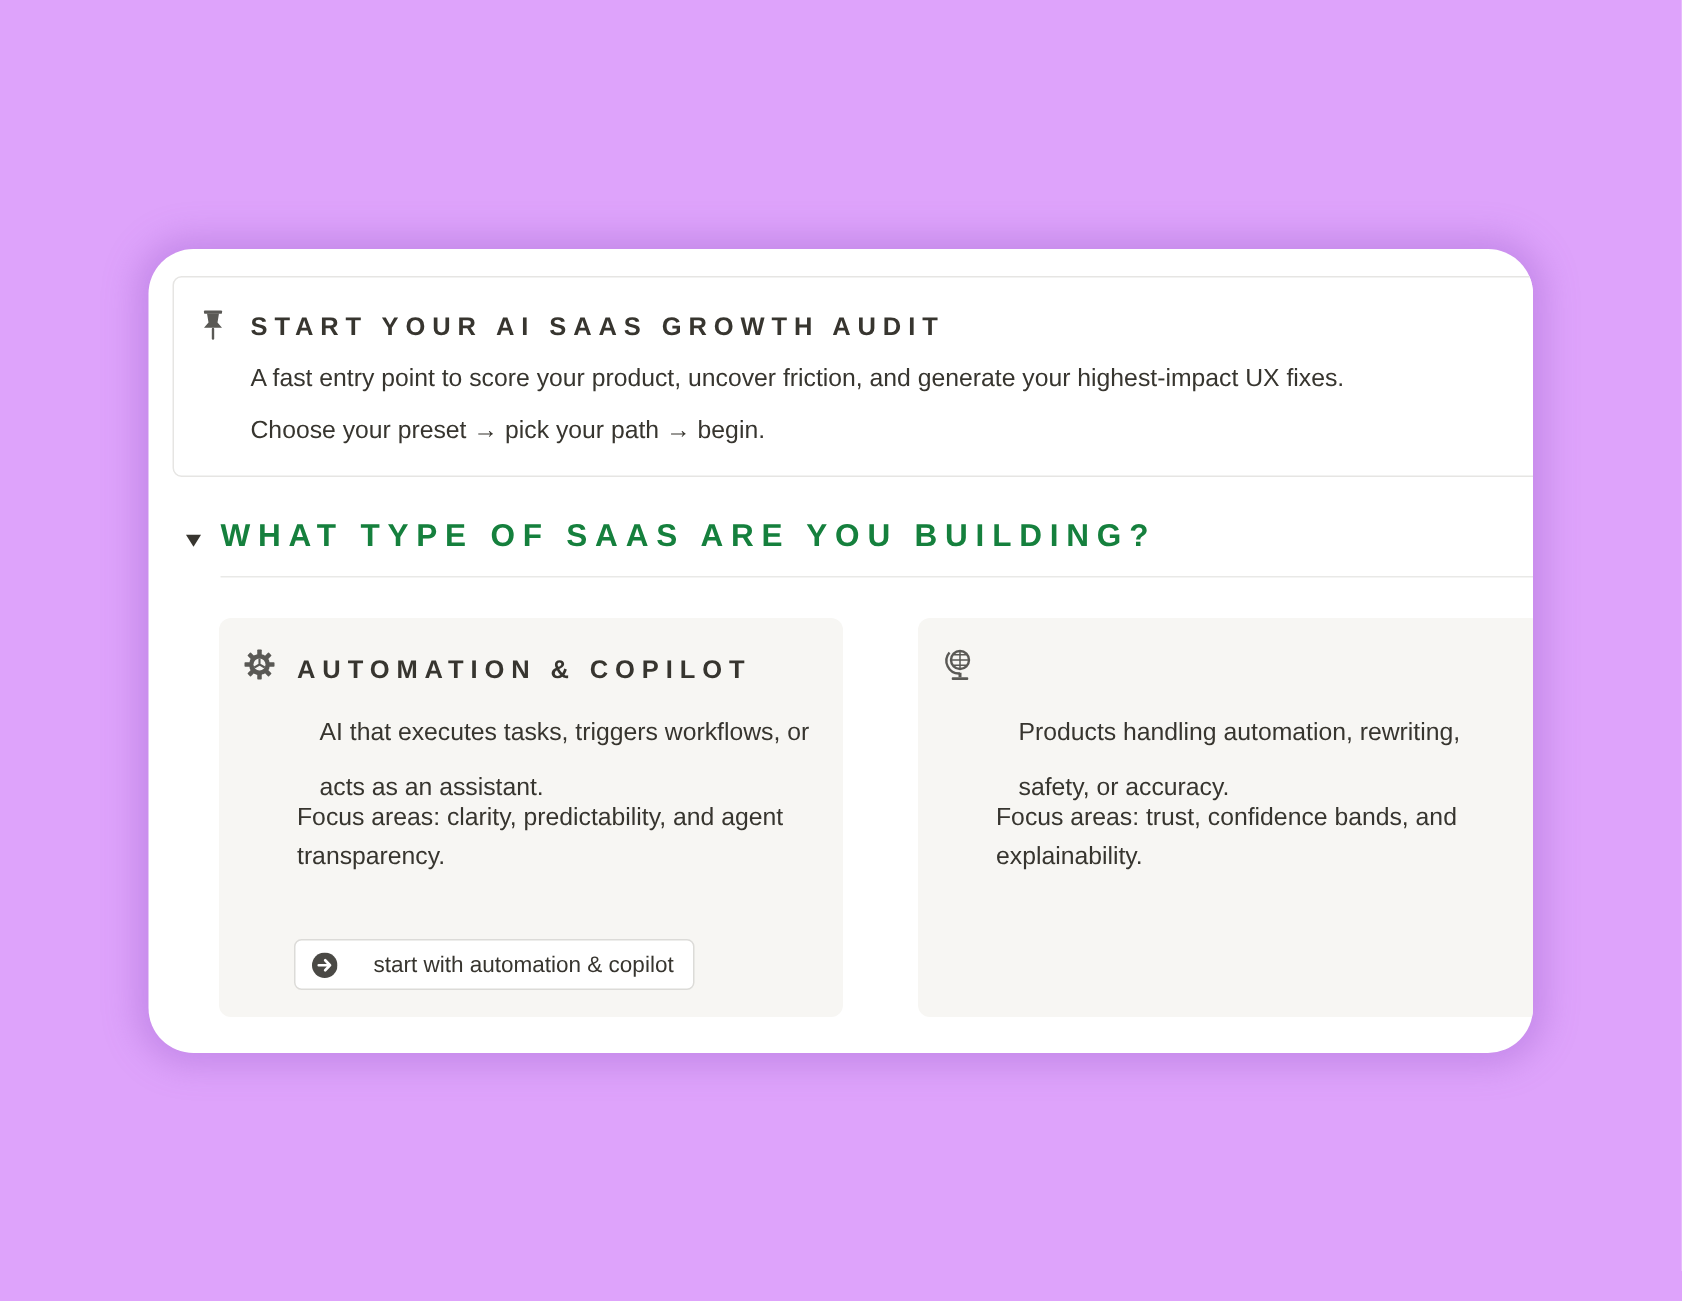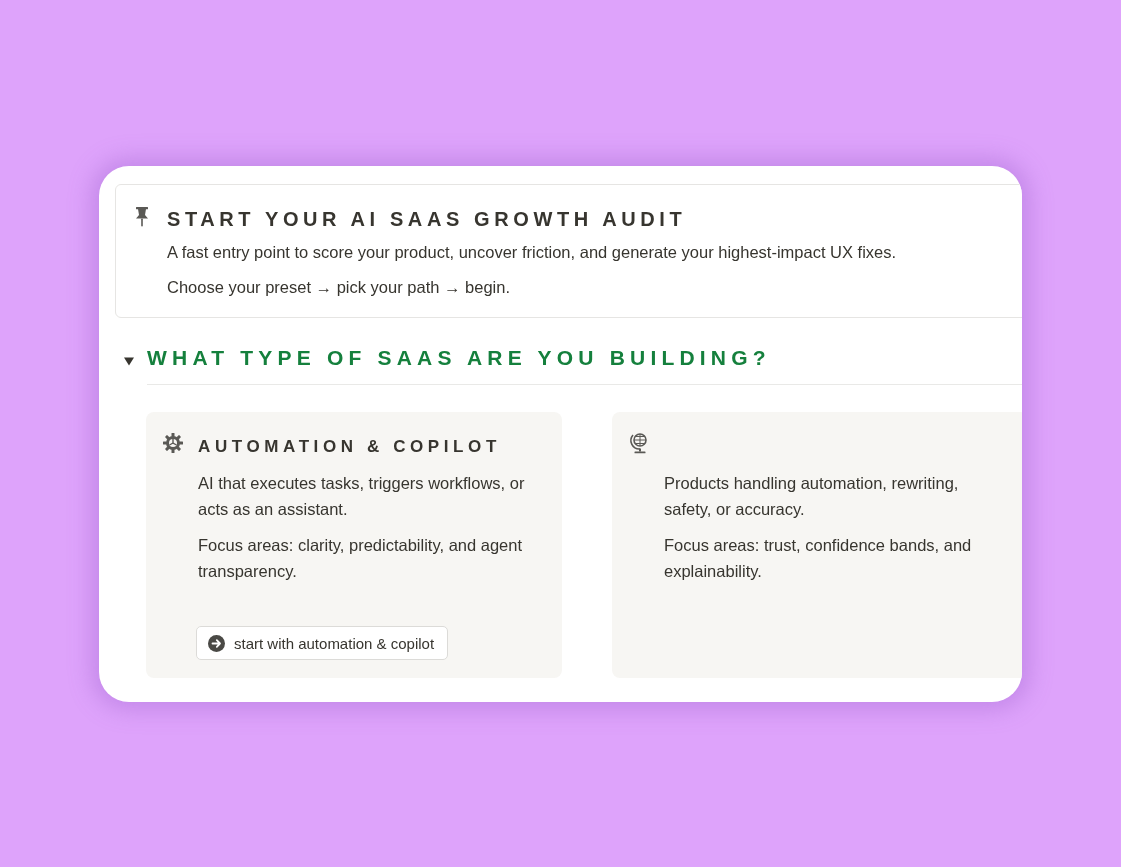--- a/index.html
+++ b/index.html
@@ -28,21 +28,21 @@
       border: 1px solid #e6e5e3;
       border-radius: 6px;
       background: #ffffff;
     }
     .callout-icon {
       position: absolute; left: 17px; top: 21px;
       width: 18px; height: 22px;
     }
     .callout-title {
       position: absolute; left: 51px; top: 23px;
-      font-size: 20px; font-weight: 700;
+      font-size: 17px; font-weight: 700;
       letter-spacing: 4.6px;
       color: #37352f;
     }
     .callout-line {
       position: absolute; left: 51px;
       font-size: 16.5px; color: #37352f;
       white-space: nowrap;
     }
     .callout-line.l1 { top: 58px; }
     .callout-line.l2 { top: 93px; }
@@ -80,37 +80,37 @@
       width: 22px; height: 22px;
     }
     .option-title {
       position: absolute; left: 52px; top: 25px;
       font-size: 17px; font-weight: 700;
       letter-spacing: 4.6px;
       color: #37352f;
       white-space: nowrap;
     }
     .option-desc {
-      position: absolute; left: 52px; top: 58px;
+      position: absolute; left: 67px; top: 58px;
       width: 340px;
-      font-size: 16.5px; line-height: 26px;
+      font-size: 16.5px; line-height: 37px;
       color: #37352f;
     }
     .option-focus {
       position: absolute; left: 52px; top: 120px;
       width: 340px;
       font-size: 16.5px; line-height: 26px;
       color: #37352f;
     }
     .option-focus b { font-weight: 400; }
     .option-btn {
       position: absolute; left: 50px; top: 214px;
       height: 34px;
       padding: 0 13px 0 11px;
-      display: flex; align-items: center; gap: 9px;
+      display: flex; align-items: center; gap: 24px;
       background: #ffffff;
       border: 1px solid #dcdbd8;
       border-radius: 5px;
       font-size: 15px; color: #37352f;
       font-family: "Liberation Sans", sans-serif;
       cursor: pointer;
       white-space: nowrap;
     }
     .option-btn .arrow-icon {
       width: 17px; height: 17px; display: inline-block;

